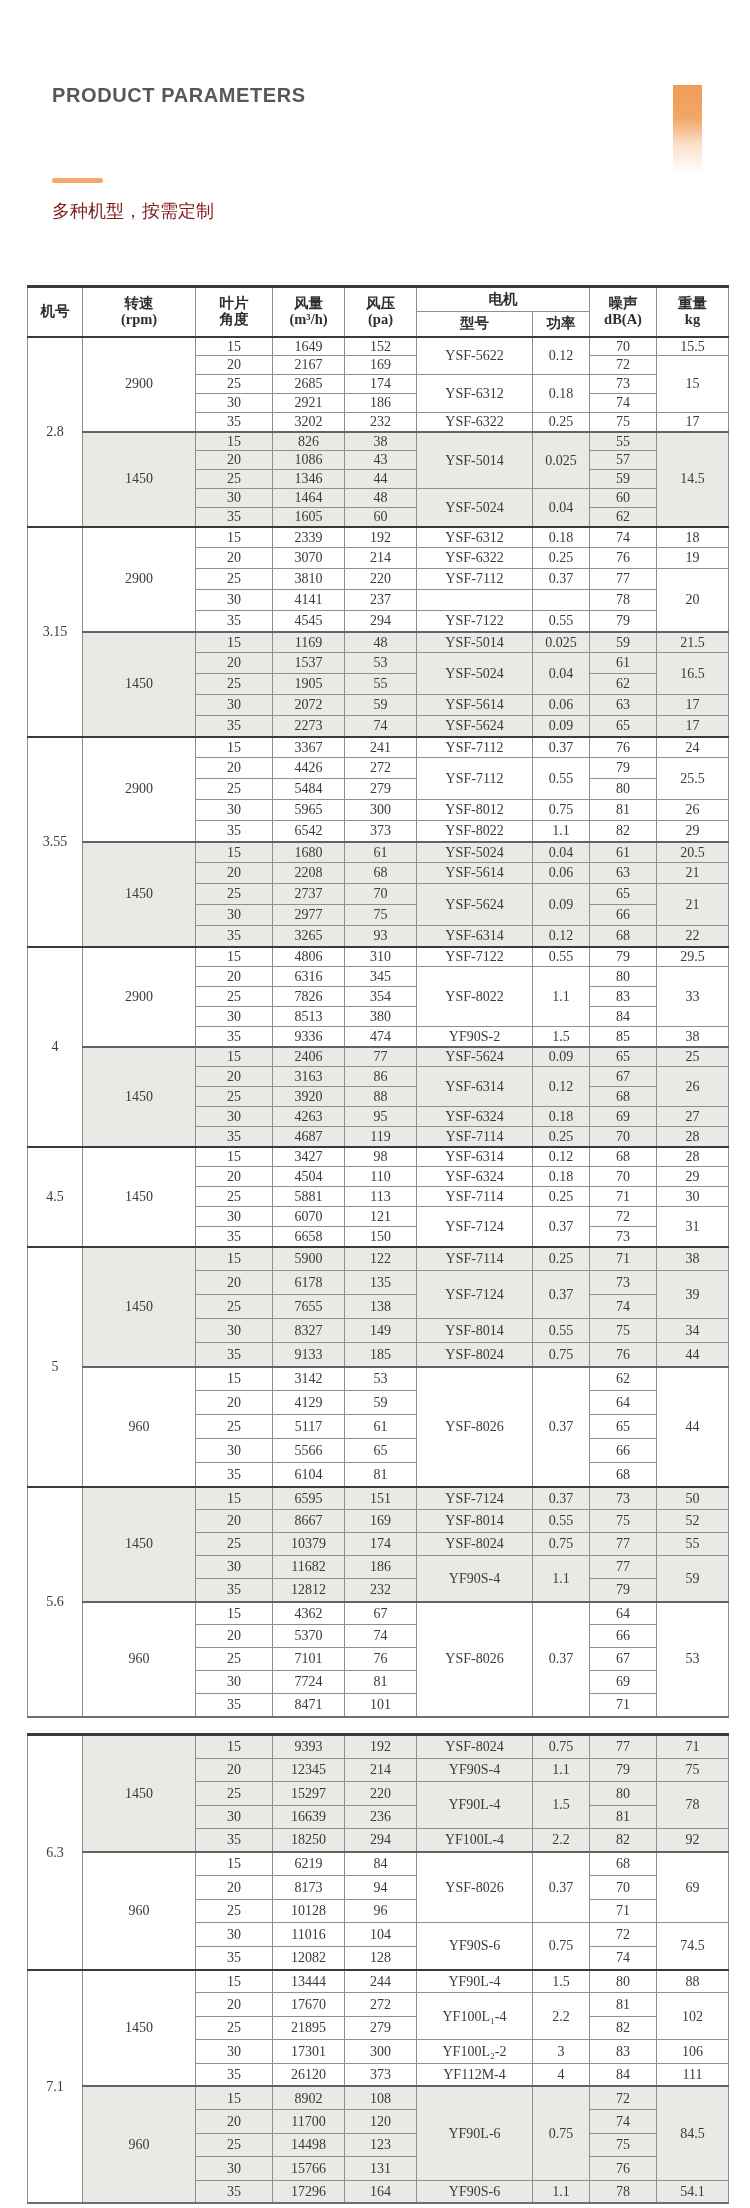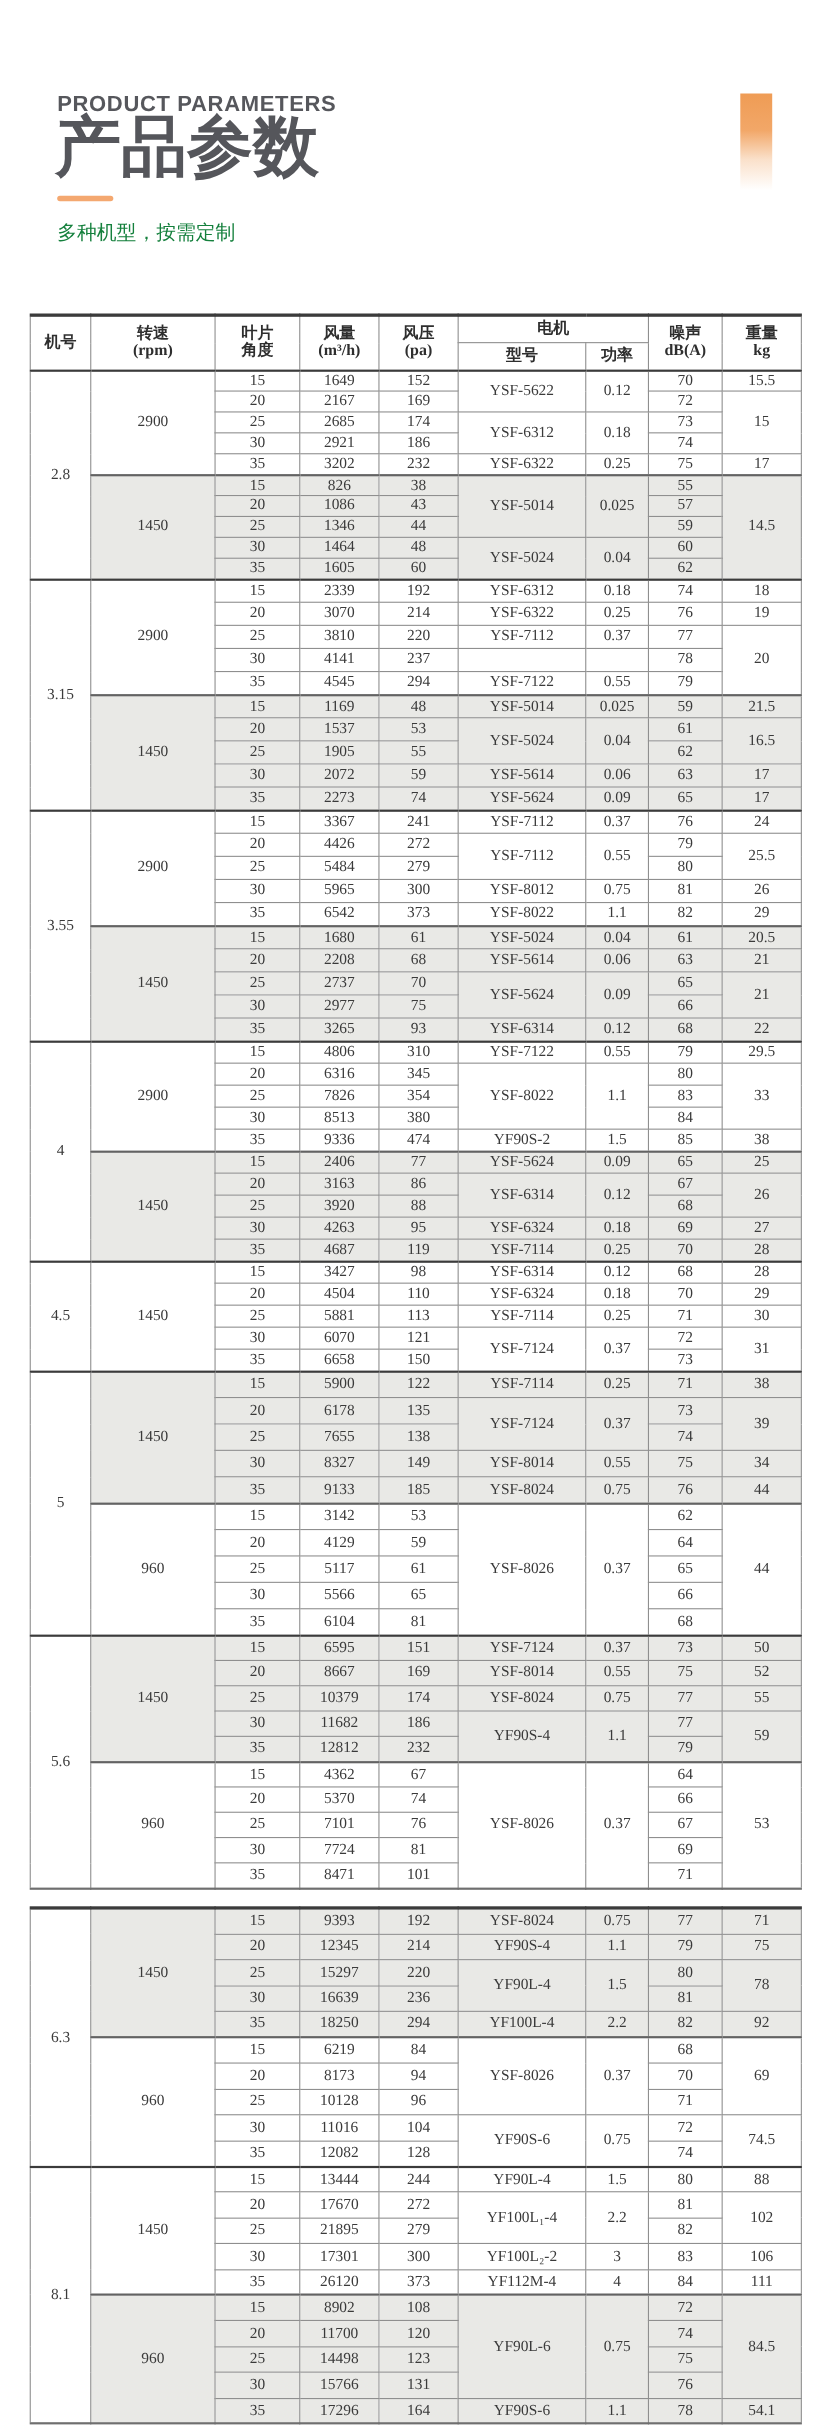--- a/index.html
+++ b/index.html
@@ -4,21 +4,21 @@
 <style>
   html,body{margin:0;padding:0;background:#fff;}
   .page{position:relative;width:750px;height:2208px;background:#ffffff;overflow:hidden;
         font-family:"Liberation Sans",sans-serif;text-decoration:underline;}
   .kicker{position:absolute;left:52px;top:84px;font-family:"Liberation Sans",sans-serif;
           font-weight:700;font-size:20px;color:#56575c;letter-spacing:0.6px;}
   .big-title{position:absolute;left:50px;top:102px;font-family:"Liberation Sans",sans-serif;
           font-weight:700;font-size:60px;line-height:1.05;color:#55565b;}
   .underline{position:absolute;left:52px;top:178px;width:51px;height:5px;
           background:#f4a870;border-radius:3px;}
-  .subtitle{position:absolute;left:52px;top:199px;font-size:18px;color:#15803d;}
+  .subtitle{position:absolute;left:52px;top:199px;font-size:18px;color:#7f1d1d;}
   .accent-bar{position:absolute;left:673px;top:85px;width:29px;height:88px;
           background:linear-gradient(180deg,#ef9c55 0%,#f2a768 38%,rgba(246,199,158,0.55) 68%,rgba(255,255,255,0) 100%);}
   .spec-table{border-collapse:collapse;table-layout:fixed;width:702px;
           font-family:"Liberation Serif","DejaVu Serif",serif;
           border-top:3px solid #3b3b3b;border-bottom:2px solid #6f6f6f;
           border-left:1px solid #8f8f8f;border-right:1px solid #8f8f8f;}
   .t1{position:absolute;left:27px;top:285px;}
   .t2{position:absolute;left:27px;top:1733px;}
   .spec-table td,.spec-table th{border:1px solid #8f8f8f;text-align:center;vertical-align:middle;
           padding:0;color:#3a3a3a;font-size:14px;line-height:1.1;overflow:hidden;}
@@ -27,21 +27,20 @@
   .spec-table td.s{background:#e9e9e6;}
   .spec-table td.model{background:#ffffff;}
   .spec-table tr.section-start td{border-top:2.5px solid #3b3b3b;}
   .spec-table tr.block-start td{border-top:2px solid #636363;}
 </style>
 </head>
 <body>
 
 <div class="page">
   <div class="kicker">PRODUCT PARAMETERS</div>
-  <div class="big-title">产品参数</div>
   <div class="underline"></div>
   <div class="subtitle">多种机型，按需定制</div>
   <div class="accent-bar"></div>
 
   <table class="spec-table t1" id="table1">
     <colgroup>
         <col style="width: 55px;">
         <col style="width: 113px;">
         <col style="width: 77px;">
         <col style="width: 72px;">
@@ -715,21 +714,21 @@
         </tr>
         <tr style="height: 23.5px;">
           <td>35</td>
           <td>12082</td>
           <td>128</td>
           <td>74</td>
         </tr>
       </tbody>
       <tbody>
         <tr class="section-start" style="height: 23.4px;">
-          <td class="model" rowspan="10">8.1</td>
+          <td class="model" rowspan="10">7.1</td>
           <td rowspan="5">1450</td>
           <td>15</td>
           <td>13444</td>
           <td>244</td>
           <td rowspan="1">YF90L-4</td>
           <td rowspan="1">1.5</td>
           <td>80</td>
           <td rowspan="1">88</td>
         </tr>
         <tr style="height: 23.4px;">

